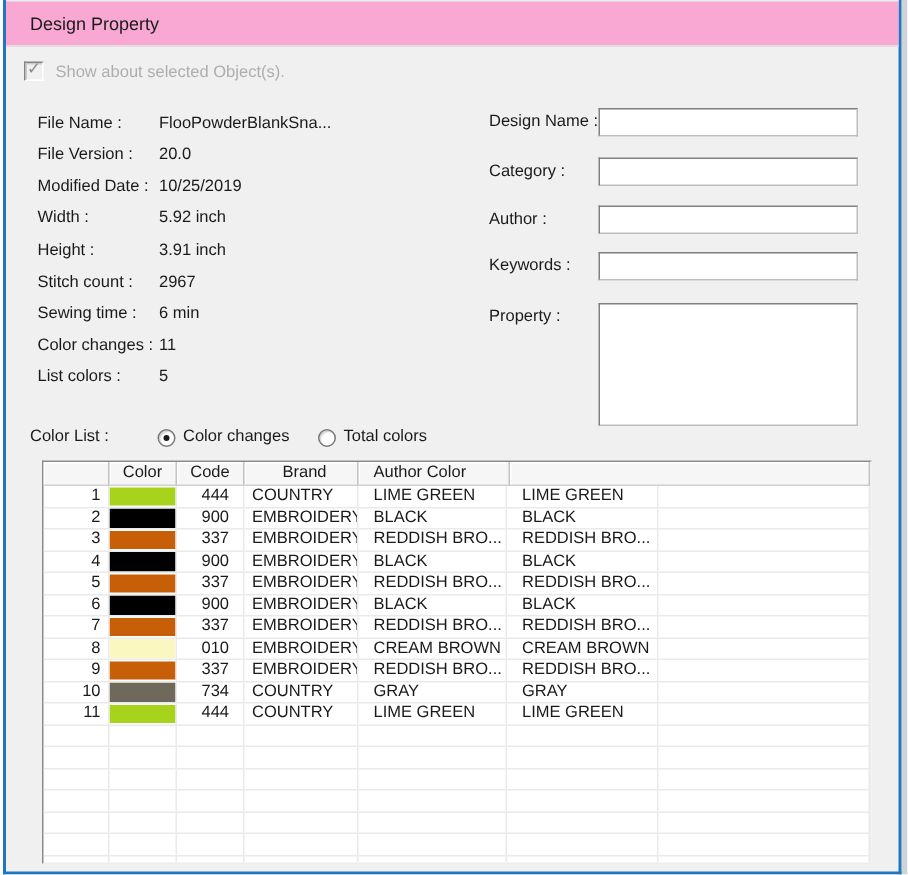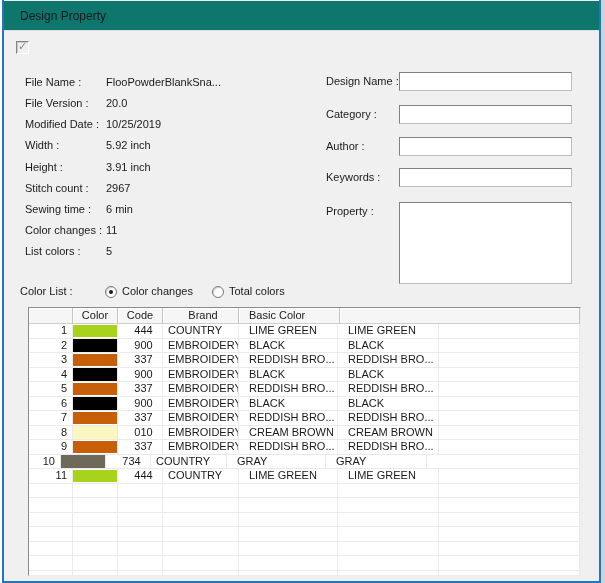--- a/index.html
+++ b/index.html
@@ -1,21 +1,21 @@
 <!DOCTYPE html>
 <html><head>
 <meta charset="utf-8">
 <style>
   html,body{margin:0;padding:0;}
   .screen{position:relative;width:605px;height:583px;background:#ffffff;overflow:hidden;
           font-family:"Liberation Sans",sans-serif;-webkit-font-smoothing:none;}
   .behind-right{position:absolute;right:0;top:0;width:4px;height:583px;background:#cfd3d6;}
   .dialog{position:absolute;left:2px;top:0;width:599px;height:583px;box-sizing:border-box;
           border:2px solid #2276c0;border-top:none;background:#f0f0f0;}
-  .titlebar{height:31px;background:#0f766e;border-bottom:1px solid #e1e1e1;border-top:1px solid #ededed;
+  .titlebar{height:31px;background:#f9a8d4;border-bottom:1px solid #e1e1e1;border-top:1px solid #ededed;
             display:flex;align-items:center;padding-left:16px;box-sizing:border-box;}
   .title{font-size:12px;color:#1a1a1a;}
   .body{position:relative;width:100%;height:548px;font-size:11px;color:#1a1a1a;}
 
   
   .checkbox{position:absolute;left:12px;top:10px;width:13px;height:13px;box-sizing:border-box;
             background:#f0f0f0;border:1px solid;border-color:#848484 #ffffff #ffffff #848484;
             box-shadow:inset 1px 1px 0 #c9c9c9;}
   .checkbox .check{position:absolute;left:1px;top:-2px;font-size:11px;color:#8a8a8a;line-height:13px;}
   .checkbox-label{position:absolute;left:33px;top:11px;color:#aeaeae;}
@@ -62,20 +62,21 @@
   <div class="dialog">
     <div class="titlebar">
       <span class="title">Design Property</span>
     </div>
 
     <div class="body">
 
       <span class="checkbox">
         <span class="check">✓</span>
       </span>
+      <span class="checkbox-label">Show about selected Object(s).</span>
 
       <div id="file-info">
           <div class="info-row" style="top: 45px;">
             <span class="info-label">File Name :</span>
             <span class="info-value">FlooPowderBlankSna...</span>
           </div>
           <div class="info-row" style="top: 66px;">
             <span class="info-label">File Version :</span>
             <span class="info-value">20.0</span>
           </div>
@@ -130,21 +131,21 @@
           <span class="radio" style="left: 208px; top: 255px;"></span>
           <span class="radio-label" style="left: 225px; top: 254px;">Total colors</span>
         </div>
 
       <div class="ctable">
         <div class="thead" id="table-head">
             <div class="th" style="width: 44px; text-align: center; padding-left: 0px;"></div>
             <div class="th" style="width: 45px; text-align: center; padding-left: 0px;">Color</div>
             <div class="th" style="width: 45px; text-align: center; padding-left: 0px;">Code</div>
             <div class="th" style="width: 76px; text-align: center; padding-left: 5px;">Brand</div>
-            <div class="th" style="width: 101px; text-align: left; padding-left: 10px;">Basic Color</div>
+            <div class="th" style="width: 101px; text-align: left; padding-left: 10px;">Author Color</div>
             <div class="th" style="flex: 1 1 0%;"></div>
           </div>
         <div id="table-rows">
             <div class="tr">
               <div class="td td-num" style="width: 44px;">1</div>
               <div class="td td-swatch" style="width: 45px;">
                 <div class="swatch" style="background: rgb(167, 211, 28);"></div>
               </div>
               <div class="td" style="width: 45px; text-align: center; padding-left: 7px;">444</div>
               <div class="td" style="width: 76px; text-align: left; padding-left: 5px;">COUNTRY</div>
@@ -234,21 +235,21 @@
               <div class="td td-swatch" style="width: 45px;">
                 <div class="swatch" style="background: rgb(199, 94, 8);"></div>
               </div>
               <div class="td" style="width: 45px; text-align: center; padding-left: 7px;">337</div>
               <div class="td" style="width: 76px; text-align: left; padding-left: 5px;">EMBROIDERY</div>
               <div class="td" style="width: 99px; text-align: left; padding-left: 10px;">REDDISH BRO...</div>
               <div class="td" style="width: 101px; text-align: left; padding-left: 10px;">REDDISH BRO...</div>
               <div class="td" style="flex: 1 1 0%;"></div>
             </div>
             <div class="tr">
-              <div class="td td-num" style="width: 32px; text-align: right;">10</div>
+              <div class="td td-num" style="width: 44px; text-align: right;">10</div>
               <div class="td td-swatch" style="width: 45px;">
                 <div class="swatch" style="background: rgb(111, 105, 92);"></div>
               </div>
               <div class="td" style="width: 45px; text-align: center; padding-left: 7px;">734</div>
               <div class="td" style="width: 76px; text-align: left; padding-left: 5px;">COUNTRY</div>
               <div class="td" style="width: 99px; text-align: left; padding-left: 10px;">GRAY</div>
               <div class="td" style="width: 101px; text-align: left; padding-left: 10px;">GRAY</div>
               <div class="td" style="flex: 1 1 0%;"></div>
             </div>
             <div class="tr">

